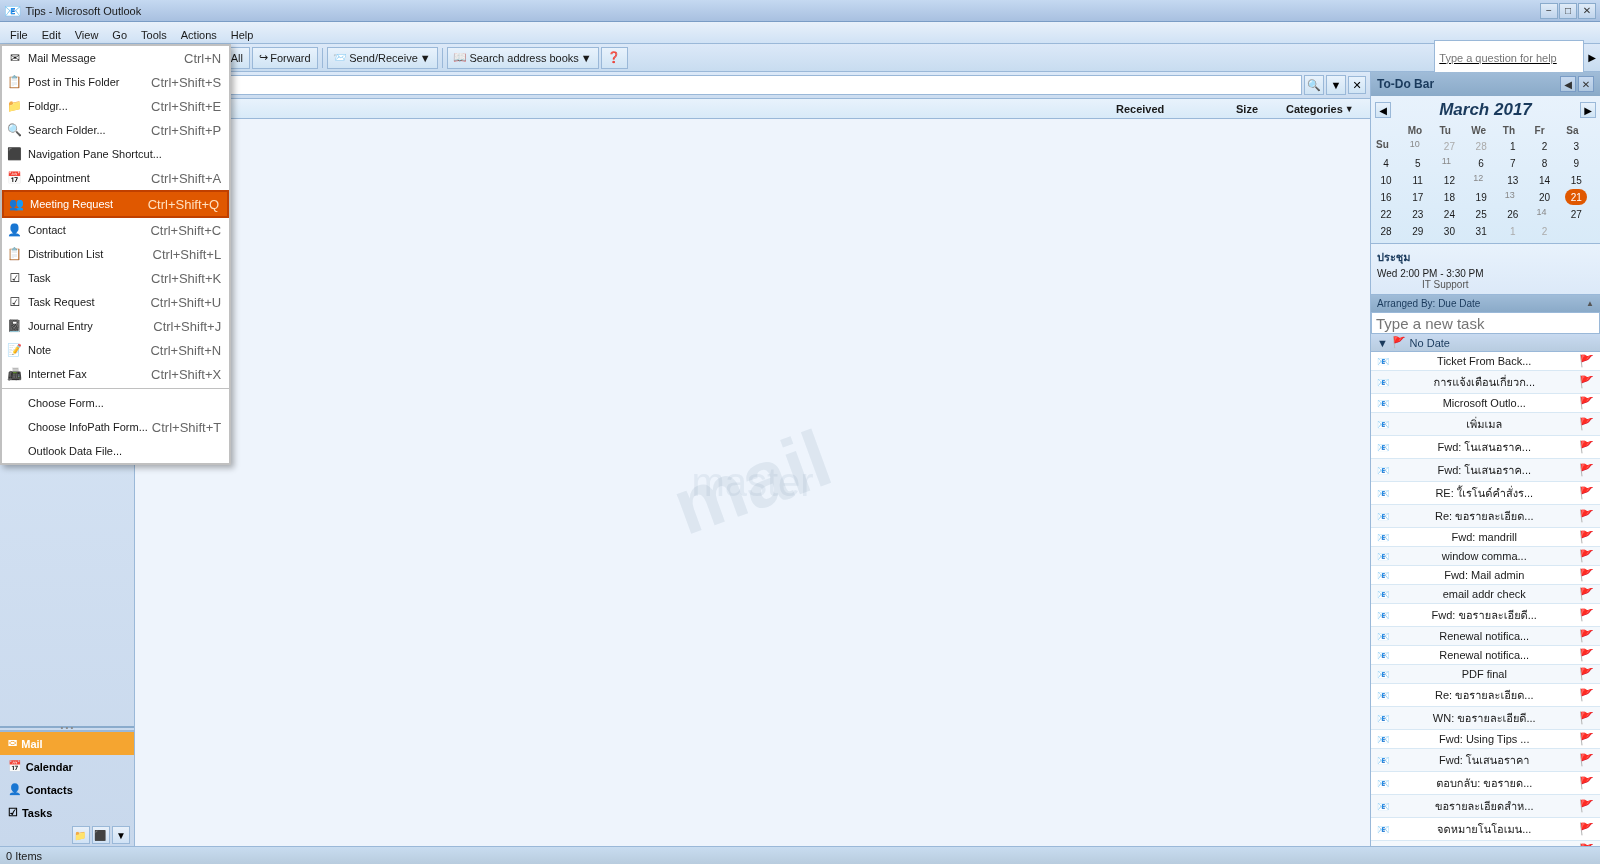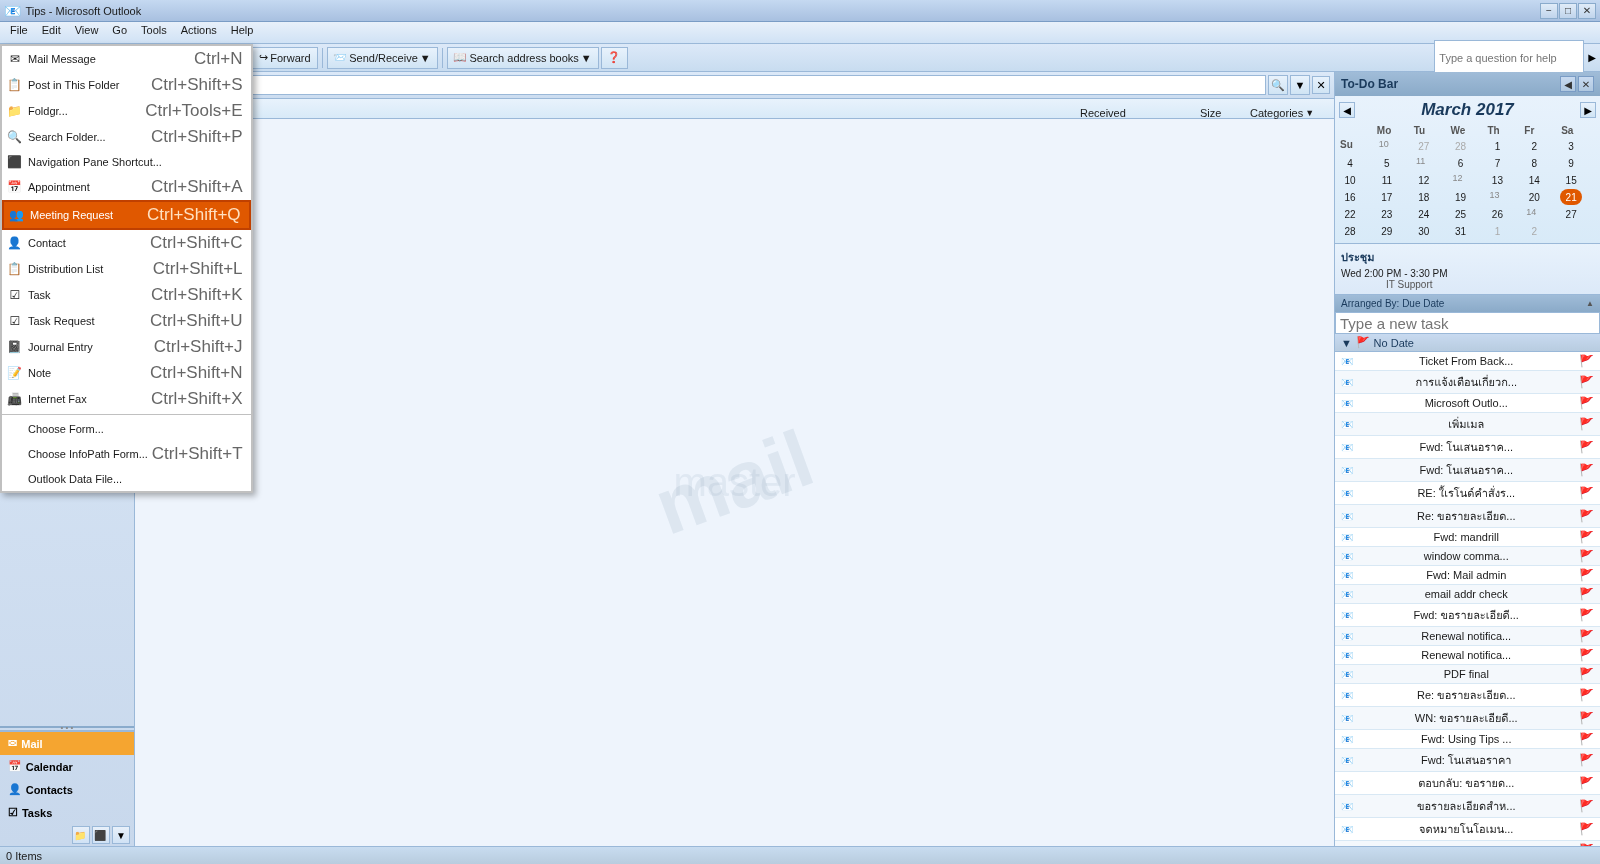--- a/index.html
+++ b/index.html
@@ -6,33 +6,33 @@
     body { font-family: 'Segoe UI', Tahoma, Geneva, Verdana, sans-serif; font-size: 11px; background: #d4e3f0; width: 1600px; height: 864px; overflow: hidden; user-select: none; }
 
     
     .title-bar { background: linear-gradient(to bottom, #c5d9f1, #a8c0e0); height: 22px; display: flex; align-items: center; justify-content: space-between; padding: 0 4px; border-bottom: 1px solid #7a9cc5; }
     .title-bar-left { display: flex; align-items: center; gap: 4px; }
     .title-bar-title { font-size: 11px; color: #1a1a1a; font-weight: normal; }
     .title-bar-controls { display: flex; gap: 1px; }
     .title-bar-btn { width: 18px; height: 16px; background: linear-gradient(to bottom, #e0ecf8, #c0d4ec); border: 1px solid #8aabcc; font-size: 10px; display: flex; align-items: center; justify-content: center; cursor: pointer; color: #333; }
 
     
-    .menu-bar { background: linear-gradient(to bottom, #e8f0fa, #d0e2f5); height: 22px; display: flex; align-items: flex-start; padding: 0 4px; border-bottom: 1px solid #9ab8d8; gap: 2px; }
+    .menu-bar { background: linear-gradient(to bottom, #e8f0fa, #d0e2f5); height: 22px; display: flex; align-items: flex-end; padding: 0 4px; border-bottom: 1px solid #9ab8d8; gap: 2px; }
     .menu-item { padding: 2px 6px; font-size: 11px; color: #1a1a1a; cursor: pointer; }
 
     
     .toolbar { background: linear-gradient(to bottom, #dce9f8, #c8dcf0); height: 28px; display: flex; align-items: center; padding: 0 4px; border-bottom: 1px solid #9ab8d8; gap: 2px; }
     .toolbar-btn { padding: 2px 6px; font-size: 11px; color: #1a1a1a; cursor: pointer; display: flex; align-items: center; gap: 2px; background: linear-gradient(to bottom, #e8f2fc, #d0e4f4); border: 1px solid #9ab8d8; height: 22px; }
     .toolbar-sep { width: 1px; height: 20px; background: #9ab8d8; margin: 0 2px; }
     .toolbar-new { background: linear-gradient(to bottom, #f0f6fc, #d8e8f4); border: 1px solid #9ab8d8; padding: 2px 4px; display: flex; align-items: center; gap: 1px; cursor: pointer; height: 22px; font-size: 11px; font-weight: bold; }
     .dropdown-arrow { font-size: 8px; }
 
     
     .toolbar-right { margin-left: auto; display: flex; align-items: center; gap: 4px; }
-    .help-input { width: 150px; height: 36px; border: 1px solid #9ab8d8; padding: 8px 4px; font-size: 11px; background: white; }
+    .help-input { width: 150px; height: 36px; border: 1px solid #9ab8d8; padding: 8px 4px; font-size: 11px; background: white; text-decoration: underline; }
 
     
     .main-layout { display: flex; height: calc(864px - 22px - 22px - 28px - 18px); }
 
     
     .nav-panel { width: 135px; background: linear-gradient(to bottom, #dce9f8, #c8d8ec); border-right: 1px solid #9ab8d8; display: flex; flex-direction: column; }
     .nav-folders { flex: 1; padding: 2px; overflow-y: auto; }
     .nav-folder-item { display: flex; align-items: center; gap: 3px; padding: 2px 4px; cursor: pointer; font-size: 11px; color: #1a1a1a; }
     .nav-folder-item.selected { background: #b8d0e8; }
     .folder-icon { font-size: 12px; }
@@ -41,30 +41,30 @@
     .nav-bottom-item.active { background: #f5a530; color: white; }
     .nav-bottom-icons { display: flex; justify-content: flex-end; padding: 2px 4px; gap: 2px; }
     .nav-icon-btn { width: 18px; height: 18px; background: linear-gradient(to bottom, #e8f0fa, #d0e2f5); border: 1px solid #9ab8d8; display: flex; align-items: center; justify-content: center; cursor: pointer; font-size: 10px; }
 
     
     .email-panel { flex: 1; display: flex; flex-direction: column; background: white; }
     .search-bar { background: linear-gradient(to bottom, #dce9f8, #ccddf0); padding: 3px 4px; display: flex; align-items: center; gap: 2px; border-bottom: 1px solid #9ab8d8; }
     .search-input { flex: 1; height: 20px; border: 1px solid #9ab8d8; padding: 0 4px; font-size: 11px; }
     .search-btn { width: 20px; height: 20px; background: linear-gradient(to bottom, #e8f2fc, #d0e4f4); border: 1px solid #9ab8d8; display: flex; align-items: center; justify-content: center; cursor: pointer; font-size: 11px; }
     .close-search { width: 18px; height: 18px; background: linear-gradient(to bottom, #e8f2fc, #d0e4f4); border: 1px solid #9ab8d8; display: flex; align-items: center; justify-content: center; cursor: pointer; font-size: 11px; }
-    .email-list-header { display: flex; align-items: flex-start; padding: 8px 4px; background: linear-gradient(to bottom, #e8f2fc, #d8eaf8); border-bottom: 1px solid #9ab8d8; height: 20px; }
+    .email-list-header { display: flex; align-items: center; padding: 0 4px; background: linear-gradient(to bottom, #e8f2fc, #d8eaf8); border-bottom: 1px solid #9ab8d8; height: 20px; font-weight: bold; }
     .email-col { font-size: 11px; color: #1a1a1a; cursor: pointer; }
     .email-col-subject { flex: 1; }
     .email-col-received { width: 120px; }
     .email-col-size { width: 50px; }
     .email-col-categories { width: 80px; display: flex; align-items: center; gap: 2px; }
     .email-list-body { flex: 1; background: #eef4fc; display: flex; align-items: center; justify-content: center; overflow-y: auto; }
 
     
-    .todo-panel { width: 266px; background: linear-gradient(to bottom, #dce9f8, #c8d8ec); border-left: 1px solid #9ab8d8; display: flex; flex-direction: column; }
+    .todo-panel { width: 230px; background: linear-gradient(to bottom, #dce9f8, #c8d8ec); border-left: 1px solid #9ab8d8; display: flex; flex-direction: column; }
     .todo-header { background: linear-gradient(to bottom, #a0bcd8, #8aaac8); padding: 4px 6px; display: flex; align-items: center; justify-content: space-between; }
     .todo-title { font-size: 12px; font-weight: bold; color: #1a3a5c; }
     .todo-header-btns { display: flex; gap: 2px; }
     .todo-header-btn { width: 16px; height: 16px; background: linear-gradient(to bottom, #c8daf0, #b0c8e0); border: 1px solid #7a9cc5; display: flex; align-items: center; justify-content: center; cursor: pointer; font-size: 10px; color: #333; }
 
     
     .mini-cal { padding: 4px; background: linear-gradient(to bottom, #e8f2fc, #d8eaf8); border-bottom: 1px solid #9ab8d8; }
     .mini-cal-header { display: flex; align-items: center; justify-content: space-between; margin-bottom: 4px; }
     .mini-cal-nav { width: 16px; height: 16px; background: linear-gradient(to bottom, #e8f2fc, #d0e4f4); border: 1px solid #9ab8d8; display: flex; align-items: center; justify-content: center; cursor: pointer; font-size: 10px; }
     .mini-cal-title { font-size: 17px; font-weight: bold; color: #1a3a5c; font-style: italic; }
@@ -93,21 +93,21 @@
     .task-icon { font-size: 10px; color: #666; }
 
     
     .menu-dropdown { position: absolute; top: 44px; left: 0; background: white; border: 2px solid #c0c0c0; box-shadow: 3px 3px 6px rgba(0,0,0,0.3); z-index: 1000; min-width: 220px; }
     .menu-dropdown-item { display: flex; align-items: center; padding: 3px 8px 3px 4px; cursor: pointer; gap: 4px; font-size: 11px; color: #1a1a1a; min-height: 22px; }
     .menu-dropdown-item.highlighted { background: #e05800; color: white; border: 2px solid #c04000; }
     .menu-dropdown-item.highlighted .item-shortcut { color: #ffe0c0; }
     .menu-dropdown-sep { height: 1px; background: #c0c0c0; margin: 2px 0; }
     .item-icon { width: 18px; height: 18px; display: flex; align-items: center; justify-content: center; flex-shrink: 0; font-size: 12px; }
     .item-label { flex: 1; }
-    .item-shortcut { color: #666; font-size: 17px; margin-left: auto; }
+    .item-shortcut { color: #666; font-size: 13px; margin-left: auto; }
 
     
     .status-bar { height: 18px; background: linear-gradient(to bottom, #c8dcf0, #b8ccde); border-top: 1px solid #9ab8d8; display: flex; align-items: center; padding: 0 6px; font-size: 11px; color: #1a1a1a; }
 
     .scroll-arrow { font-size: 8px; color: #555; }
     .nav-divider { height: 2px; background: #8aabcc; margin: 2px 0; cursor: row-resize; display: flex; align-items: center; justify-content: center; }
     
     .watermark-container { width: 100%; height: 100%; display: flex; align-items: center; justify-content: center; position: relative; }
     .watermark-text { font-size: 80px; color: rgba(100, 130, 160, 0.12); transform: rotate(-20deg); font-weight: bold; font-family: Arial; position: absolute; }
     .watermark-logo { font-size: 40px; color: rgba(100, 130, 160, 0.1); position: absolute; }
@@ -492,21 +492,21 @@
     <span class="item-shortcut">Ctrl+N</span>
   </div>
   <div class="menu-dropdown-item">
     <div class="item-icon">📋</div>
     <span class="item-label">Post in This Folder</span>
     <span class="item-shortcut">Ctrl+Shift+S</span>
   </div>
   <div class="menu-dropdown-item">
     <div class="item-icon">📁</div>
     <span class="item-label">Foldgr...</span>
-    <span class="item-shortcut">Ctrl+Tools+E</span>
+    <span class="item-shortcut">Ctrl+Shift+E</span>
   </div>
   <div class="menu-dropdown-item">
     <div class="item-icon">🔍</div>
     <span class="item-label">Search Folder...</span>
     <span class="item-shortcut">Ctrl+Shift+P</span>
   </div>
   <div class="menu-dropdown-item">
     <div class="item-icon">⬛</div>
     <span class="item-label">Navigation Pane Shortcut...</span>
     <span class="item-shortcut"></span>

